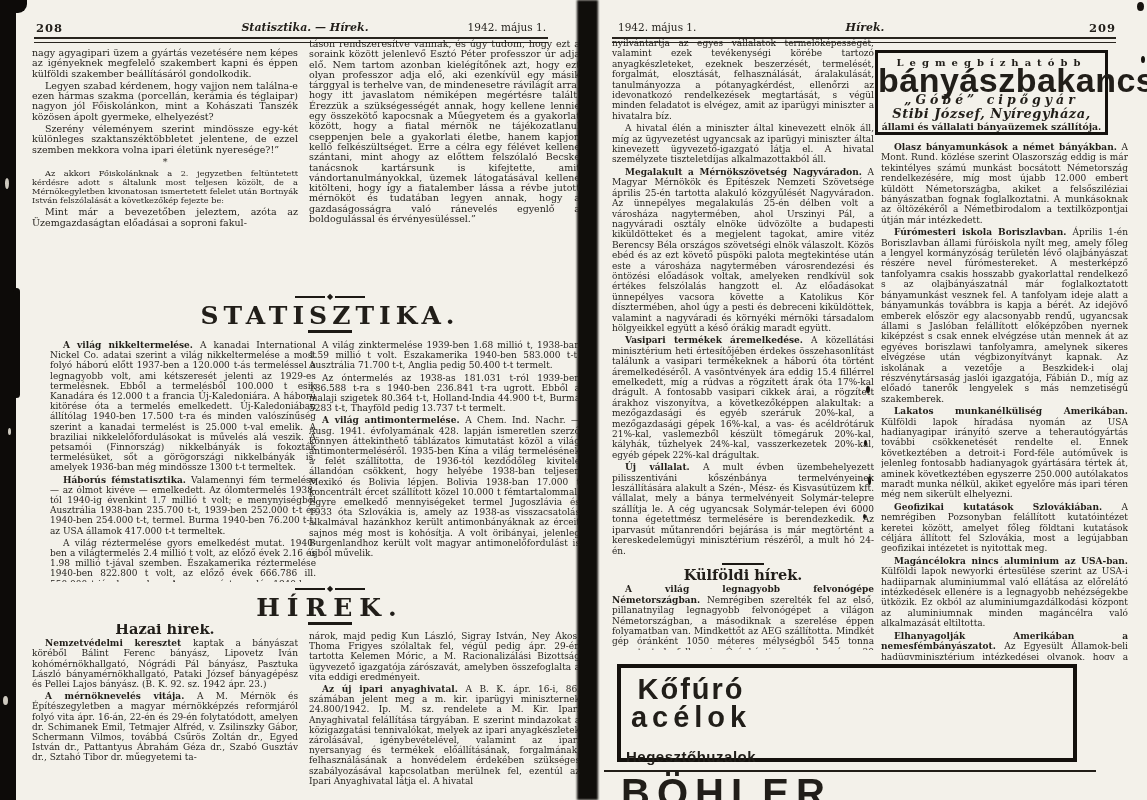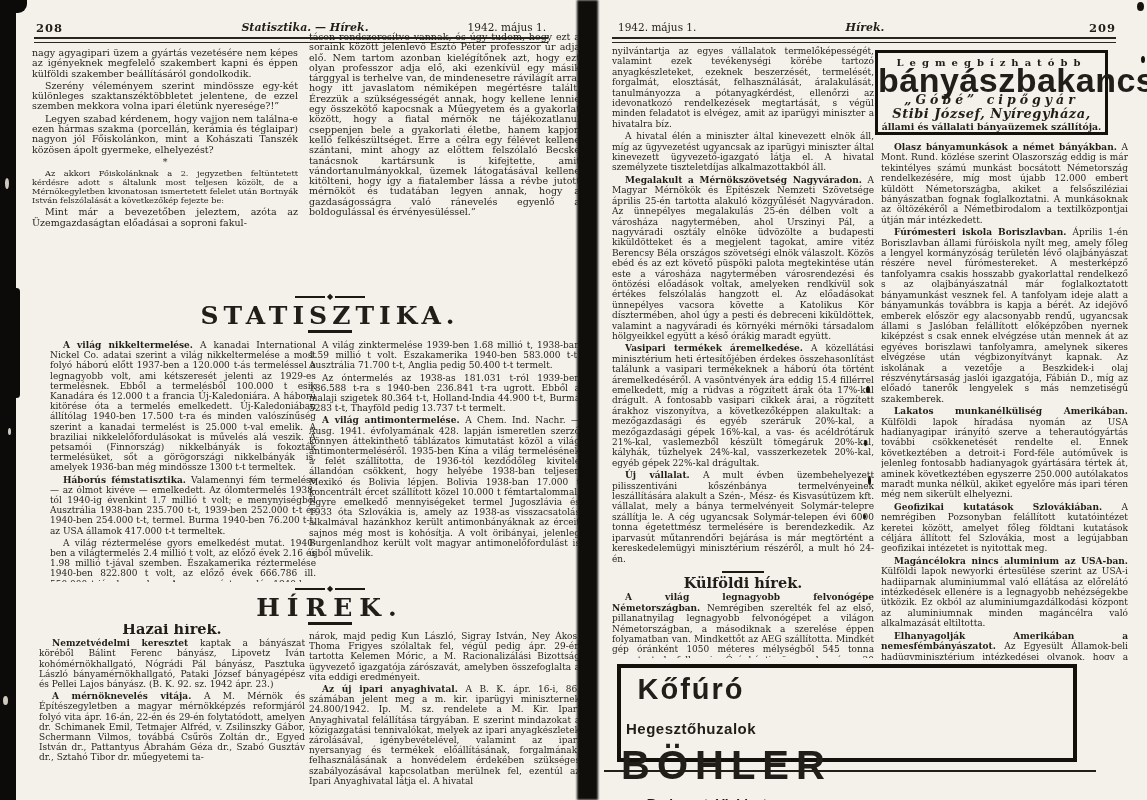--- a/index.html
+++ b/index.html
@@ -82,27 +82,27 @@
 <div class="speck" style="left:1141px;top:56px;width:4px;height:7px;"></div>
 
 <div>
   <div class="hdr num" style="left:36px;">208</div>
   <div class="hdr title" style="left:170px;width:270px;">Statisztika. — Hírek.</div>
   <div class="hdr" style="left:438px;width:108px;text-align:right;font-size:10.5px;">1942. május 1.</div>
   <div class="double-rule" style="left:34px;width:514px;"></div>
 
   <div class="col body-lg" style="left:32px;top:48px;width:266px;height:245px;">
       <p class="para noindent">nagy agyagipari üzem a gyártás vezetésére nem képes az igényeknek megfelelő szakembert kapni és éppen külföldi szakember beállításáról gondolkodik.</p>
+      <p class="para">Legyen szabad kérdenem, hogy vajjon nem találna-e ezen hármas szakma (porcellán, kerámia és téglaipar) nagyon jól Főiskolánkon, mint a Kohászati Tanszék közösen ápolt gyermeke, elhelyezést?</p>
       <p class="para">Szerény véleményem szerint mindössze egy-két különleges szaktanszéktöbbletet jelentene, de ezzel szemben mekkora volna ipari életünk nyeresége?!”</p>
-      <p class="para">Legyen szabad kérdenem, hogy vajjon nem találna-e ezen hármas szakma (porcellán, kerámia és téglaipar) nagyon jól Főiskolánkon, mint a Kohászati Tanszék közösen ápolt gyermeke, elhelyezést?</p>
       <p class="para center">*</p>
       <p class="para small">Az akkori Főiskolánknak a 2. jegyzetben feltüntetett kérdésre adott s általunk most teljesen közölt, de a Mérnökegyletben kivonatosan ismertetett felelet után Bortnyák István felszólalását a következőkép fejezte be:</p>
       <p class="para">Mint már a bevezetőben jeleztem, azóta az Üzemgazdaságtan előadásai a soproni fakul-</p>
     </div>
-  <div class="col body-lg" style="left:309px;top:32px;width:271px;height:246px;">
+  <div class="col body-lg" style="left:309px;top:39px;width:271px;height:246px;">
       <p class="para noindent">táson rendszeresítve vannak, és úgy tudom, hogy ezt a soraink között jelenlevő Esztó Péter professzor úr adja elő. Nem tartom azonban kielégítőnek azt, hogy ezt olyan professzor adja elő, aki ezenkívül egy másik tárggyal is terhelve van, de mindenesetre rávilágít arra, hogy itt javaslatom némiképen megértésre talált. Érezzük a szükségességét annak, hogy kellene lennie egy összekötő kapocsnak a Műegyetem és a gyakorlat között, hogy a fiatal mérnök ne tájékozatlanul cseppenjen bele a gyakorlati életbe, hanem kapjon kellő felkészültséget. Erre a célra egy félévet kellene szántani, mint ahogy az előttem felszólaló Becske tanácsnok kartársunk is kifejtette, amit vándortanulmányokkal, üzemek látogatásával kellene kitölteni, hogy így a fiatalember lássa a révbe jutott mérnököt és tudatában legyen annak, hogy a gazdaságosságra való ránevelés egyenlő a boldogulással és érvényesüléssel.”</p>
     </div>
 
   <div class="heading-block" style="left:160px;top:293px;width:340px;">
     <div class="diamond-divider">
         <span class="dline"></span>
         <span class="ddot">◆</span>
         <span class="dline"></span>
       </div>
     <div class="section-heading">STATISZTIKA.</div>
@@ -123,40 +123,40 @@
   <div class="heading-block" style="left:230px;top:585px;width:200px;">
     <div class="diamond-divider">
         <span class="dline"></span>
         <span class="ddot">◆</span>
         <span class="dline"></span>
       </div>
     <div class="section-heading" style="letter-spacing:7px;">HÍREK.</div>
     <div class="heading-underline"></div>
   </div>
 
-  <div class="col body-sm" style="left:39px;top:624px;width:266px;height:172px;">
+  <div class="col body-sm" style="left:32px;top:624px;width:266px;height:172px;">
     <div class="sub-heading">Hazai hírek.</div>
     <div>
         <p class="para"><b class="lead">Nemzetvédelmi keresztet </b>kaptak a bányászat köréből Bálint Ferenc bányász, Lipovetz Iván kohómérnökhallgató, Nógrádi Pál bányász, Pasztuka László bányamérnökhallgató, Pataki József bányagépész és Pellei Lajos bányász. (B. K. 92. sz. 1942 ápr. 23.)</p>
         <p class="para"><b class="lead">A mérnöknevelés vitája. </b>A M. Mérnök és Építészegyletben a magyar mérnökképzés reformjáról folyó vita ápr. 16-án, 22-én és 29-én folytatódott, amelyen dr. Schimanek Emil, Tetmajer Alfréd, v. Zsilinszky Gábor, Schermann Vilmos, továbbá Csűrös Zoltán dr., Egyed István dr., Pattantyus Ábrahám Géza dr., Szabó Gusztáv dr., Sztahó Tibor dr. műegyetemi ta-</p>
       </div>
   </div>
   <div class="col body-sm" style="left:309px;top:631px;width:271px;height:165px;">
       <p class="para noindent">nárok, majd pedig Kun László, Sigray István, Ney Ákos, Thoma Frigyes szólaltak fel, végül pedig ápr. 29-én tartotta Kelemen Móric, a M. Racionalizálási Bizottság ügyvezető igazgatója zárószavát, amelyben összefoglalta a vita eddigi eredményeit.</p>
       <p class="para"><b class="lead">Az új ipari anyaghivatal. </b>A B. K. ápr. 16-i, 86. számában jelent meg a m. kir. iparügyi miniszternek 24.800/1942. Ip. M. sz. rendelete a M. Kir. Ipari Anyaghivatal felállítása tárgyában. E szerint mindazokat a közigazgatási tennivalókat, melyek az ipari anyagkészletek zárolásával, igénybevételével, valamint az ipari nyersanyag és termékek előállításának, forgalmának, felhasználásának a honvédelem érdekében szükséges szabályozásával kapcsolatban merülnek fel, ezentúl az Ipari Anyaghivatal látja el. A hivatal</p>
     </div>
 </div>
 
 <div>
   <div class="hdr" style="left:618px;font-size:10.5px;">1942. május 1.</div>
   <div class="hdr title" style="left:750px;width:230px;">Hírek.</div>
   <div class="hdr num" style="left:1084px;width:32px;text-align:right;">209</div>
   <div class="double-rule" style="left:612px;width:504px;"></div>
 
-  <div class="col lh-taller" style="left:612px;top:46px;width:262px;height:612px;">
+  <div class="col lh-taller" style="left:612px;top:38px;width:262px;height:612px;">
     <div>
         <p class="para noindent">nyilvántartja az egyes vállalatok termelőképességét, valamint ezek tevékenységi körébe tartozó anyagkészleteket, ezeknek beszerzését, termelését, forgalmát, elosztását, felhasználását, áralakulását, tanulmányozza a pótanyagkérdést, ellenőrzi az idevonatkozó rendelkezések megtartását, s végül minden feladatot is elvégez, amit az iparügyi miniszter a hivatalra bíz.</p>
         <p class="para">A hivatal élén a miniszter által kinevezett elnök áll, míg az ügyvezetést ugyancsak az iparügyi miniszter által kinevezett ügyvezető-igazgató látja el. A hivatal személyzete tiszteletdíjas alkalmazottakból áll.</p>
         <p class="para"><b class="lead">Megalakult a Mérnökszövetség Nagyváradon. </b>A Magyar Mérnökök és Építészek Nemzeti Szövetsége április 25-én tartotta alakuló közgyűlését Nagyváradon. Az ünnepélyes megalakulás 25-én délben volt a városháza nagytermében, ahol Urszinyi Pál, a nagyváradi osztály elnöke üdvözölte a budapesti kiküldötteket és a megjelent tagokat, amire vitéz Berencsy Béla országos szövetségi elnök válaszolt. Közös ebéd és az ezt követő püspöki palota megtekintése után este a városháza nagytermében városrendezési és öntözési előadások voltak, amelyeken rendkívül sok értékes felszólalás hangzott el. Az előadásokat ünnepélyes vacsora követte a Katolikus Kör dísztermében, ahol úgy a pesti és debreceni kiküldöttek, valamint a nagyváradi és környéki mérnöki társadalom hölgyeikkel együtt a késő órákig maradt együtt.</p>
         <p class="para"><b class="lead">Vasipari termékek áremelkedése. </b>A közellátási minisztérium heti értesítőjében érdekes összehasonlítást találunk a vasipari termékeknek a háború óta történt áremelkedéséről. A vasöntvények ára eddig 15.4 fillérrel emelkedett, míg a rúdvas a rögzített árak óta 17%-kal drágult. A fontosabb vasipari cikkek árai, a rögzített árakhoz viszonyítva, a következőképpen alakultak: a mezőgazdasági és egyéb szeráruk 20%-kal, a mezőgazdasági gépek 16%-kal, a vas- és acéldrótáruk 21%-kal, vaslemezből készült tömegáruk 20%-kal, kályhák, tűzhelyek 24%-kal, vasszerkezetek 20%-kal, egyéb gépek 22%-kal drágultak.</p>
         <p class="para"><b class="lead">Új vállalat. </b>A mult évben üzembehelyezett pilisszentiváni kőszénbánya termelvényeinek leszállítására alakult a Szén-, Mész- és Kisvasútüzem kft. vállalat, mely a bánya termelvényeit Solymár-telepre szállítja le. A cég ugyancsak Solymár-telepen évi 6000 tonna égetettmész termelésére is berendezkedik. Az iparvasút műtanrendőri bejárása is már megtörtént a kereskedelemügyi minisztérium részéről, a mult hó 24-én.</p>
       </div>
     <div class="small-rule"></div>
     <div class="sub-heading">Külföldi hírek.</div>
     <div>
@@ -177,20 +177,21 @@
       <p class="para"><b class="lead">Fúrómesteri iskola Boriszlavban. </b>Április 1-én Boriszlavban állami fúróiskola nyílt meg, amely főleg a lengyel kormányzóság területén lévő olajbányászat részére nevel fúrómestereket. A mesterképző tanfolyamra csakis hosszabb gyakorlattal rendelkező s az olajbányászatnál már foglalkoztatott bányamunkást vesznek fel. A tanfolyam ideje alatt a bányamunkás továbbra is kapja a bérét. Az idejövő emberek először egy alacsonyabb rendű, ugyancsak állami s Jaslóban felállított előképzőben nyernek kiképzést s csak ennek elvégzése után mennek át az egyéves boriszlawi tanfolyamra, amelynek sikeres elvégzése után végbizonyítványt kapnak. Az iskolának a vezetője a Beszkidek-i olaj részvénytársaság jaslói igazgatója, Fábián D., míg az előadó tanerők lengyelek s más nemzetiségű szakemberek.</p>
       <p class="para"><b class="lead">Lakatos munkanélküliség Amerikában. </b>Külföldi lapok híradása nyomán az USA hadianyagipar irányító szerve a teherautógyártás további csökkenetését rendelte el. Ennek következtében a detroit-i Ford-féle autóművek is jelenleg fontosabb hadianyagok gyártására tértek át, aminek következtében egyszerre 250.000 autólakatos maradt munka nélkül, akiket egyelőre más ipari téren még nem sikerült elhelyezni.</p>
       <p class="para"><b class="lead">Geofizikai kutatások Szlovákiában. </b>A nemrégiben Pozsonyban felállított kutatóintézet keretei között, amelyet főleg földtani kutatások céljára állított fel Szlovákia, most a legújabban geofizikai intézetet is nyitottak meg.</p>
       <p class="para"><b class="lead">Magáncélokra nincs aluminium az USA-ban. </b>Külföldi lapok newyorki értesülése szerint az USA-i hadiiparnak aluminiummal való ellátása az előrelátó intézkedések ellenére is a legnagyobb nehézségekbe ütközik. Ez okból az aluminiumgazdálkodási központ az aluminiumnak minden magáncélra való alkalmazását eltiltotta.</p>
       <p class="para"><b class="lead">Elhanyagolják Amerikában a nemesfémbányászatot. </b>Az Egyesült Államok-beli hadügyminisztérium intézkedései olyanok, hogy a nemesfémbányászat lassan majdnem leáll. Ezek az intézkedések a kanadai és mexikói nemesércbányákat nehéz válságba sodorták, mert az idevonatkozó rendeletek következtében sem a bányászathoz, sem pedig az ércelőkészítéshez, valamint a kohászathoz szükséges gépeket és egyéb berendezéseket az ipar az említett vállalatok részére nem képes leszállítani.</p>
     </div>
 
   <div class="ad-bottom">
     <div class="ad-cell left">
       <div class="ad-b1">Kőfúró</div>
+      <div class="ad-b1b">acélok</div>
       <div class="ad-b2">Hegesztőhuzalok</div>
     </div>
     <div class="ad-cell center">
       <div class="ad-name">BÖHLER</div>
       <div class="ad-addr">Budapest, VI. Liszt Ferenc-tér 9.</div>
       <div class="ad-tel">Telefon: 224—886 és 225—688</div>
     </div>
     <div class="ad-cell right">
       <div class="ad-r1">Préslég</div>
       <div class="ad-r2">szerszámok</div>

